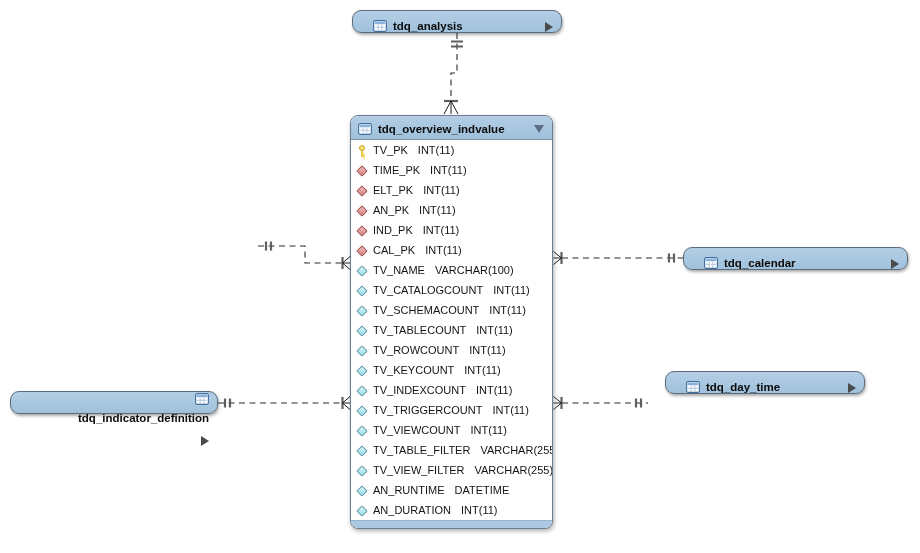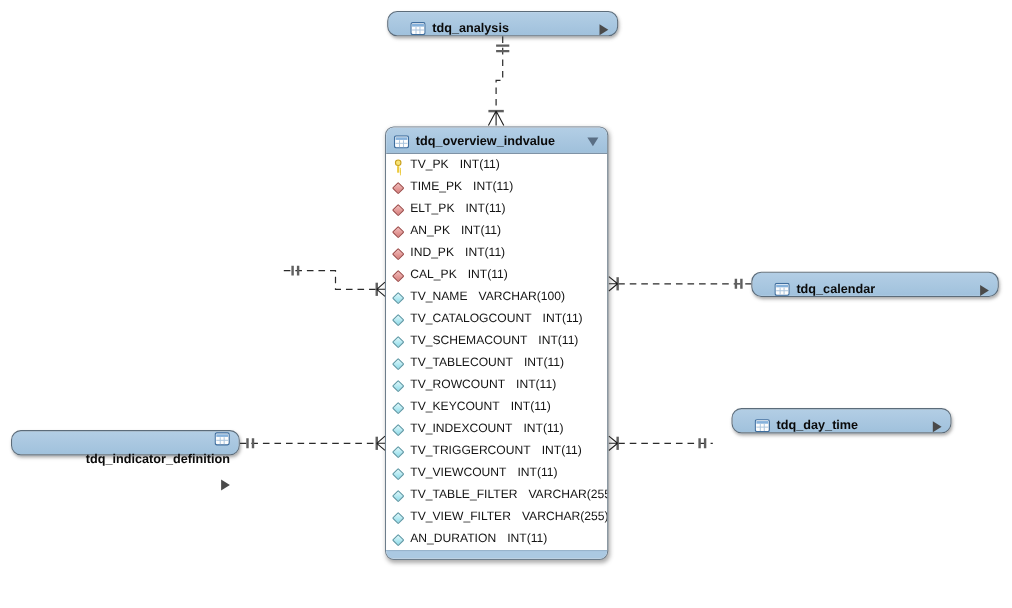--- a/index.html
+++ b/index.html
@@ -241,20 +241,25 @@
           <span class="col-text">TV_TABLE_FILTER</span>
           <span class="col-text col-type">VARCHAR(255)</span>
         </div>
         <div class="col-row">
           <span class="ic ic-col"></span>
           <span class="col-text">TV_VIEW_FILTER</span>
           <span class="col-text col-type">VARCHAR(255)</span>
         </div>
         <div class="col-row">
           <span class="ic ic-col"></span>
+          <span class="col-text">AN_RUNTIME</span>
+          <span class="col-text col-type">DATETIME</span>
+        </div>
+        <div class="col-row">
+          <span class="ic ic-col"></span>
           <span class="col-text">AN_DURATION</span>
           <span class="col-text col-type">INT(11)</span>
         </div>
       </div>
     <div class="mt-bottom"></div>
   </div>
 
 </div>
 
 </body></html>

